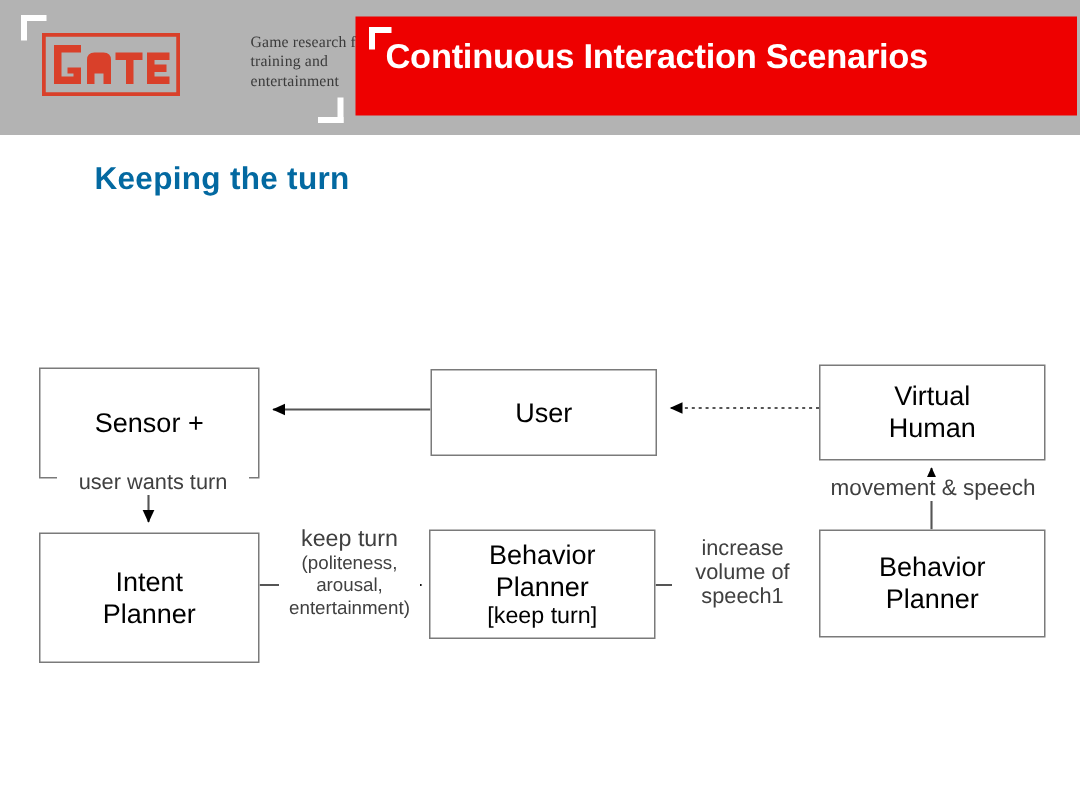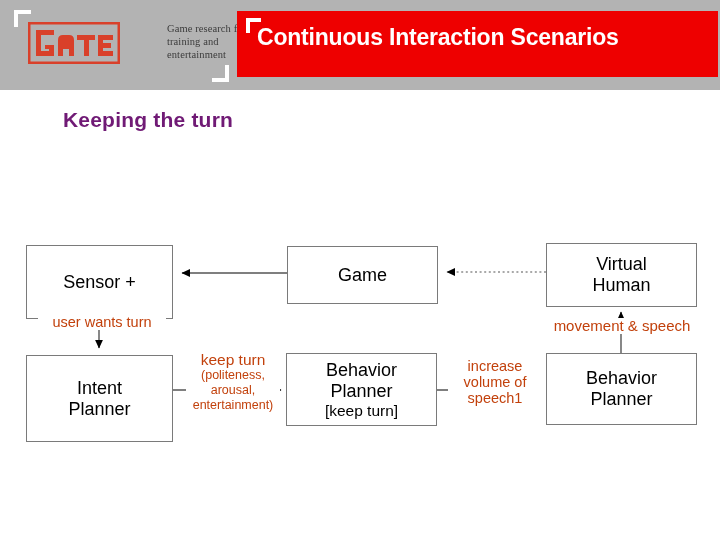--- a/index.html
+++ b/index.html
@@ -81,21 +81,21 @@
     font-size: 23px;
     font-weight: bold;
     letter-spacing: -0.2px;
     white-space: nowrap;
   }
 
   
   .subtitle {
     position: absolute;
     left: 63px; top: 108px;
-    color: #701a75;
+    color: #0369a1;
     font-size: 21px;
     font-weight: bold;
     letter-spacing: 0.2px;
   }
 
   
   .diagram {
     position: absolute;
     left: 0; top: 0;
     width: 720px;
@@ -120,21 +120,21 @@
 
   .n-sensor    { left: 26px;  top: 245px; width: 147px; height: 74px; }
   .n-intent    { left: 26px;  top: 355px; width: 147px; height: 87px; }
   .n-user      { left: 287px; top: 246px; width: 151px; height: 58px; }
   .n-bplanner  { left: 286px; top: 353px; width: 151px; height: 73px; }
   .n-vhuman    { left: 546px; top: 243px; width: 151px; height: 64px; }
   .n-brealizer { left: 546px; top: 353px; width: 151px; height: 72px; }
 
   .edge-label {
     position: absolute;
-    color: #c2410c;
+    color: #404040;
     text-align: center;
     font-size: 14.5px;
     line-height: 16px;
     background: #ffffff;
     white-space: nowrap;
   }
   .edge-label.multi { white-space: normal; }
   .edge-label .lg { font-size: 15.5px; }
   .edge-label .sm { font-size: 12.5px; line-height: 15px; }
 
@@ -206,21 +206,21 @@
   <div class="node n-sensor">
     <span>Sensor +</span>
   </div>
 
   <div class="node n-intent">
     <span>Intent</span>
     <span class="line2">Planner</span>
   </div>
 
   <div class="node n-user">
-    <span>Game</span>
+    <span>User</span>
   </div>
 
   <div class="node n-bplanner">
     <span>Behavior</span>
     <span class="line2">Planner</span>
     <span class="line2 small">[keep turn]</span>
   </div>
 
   <div class="node n-vhuman">
     <span>Virtual</span>

